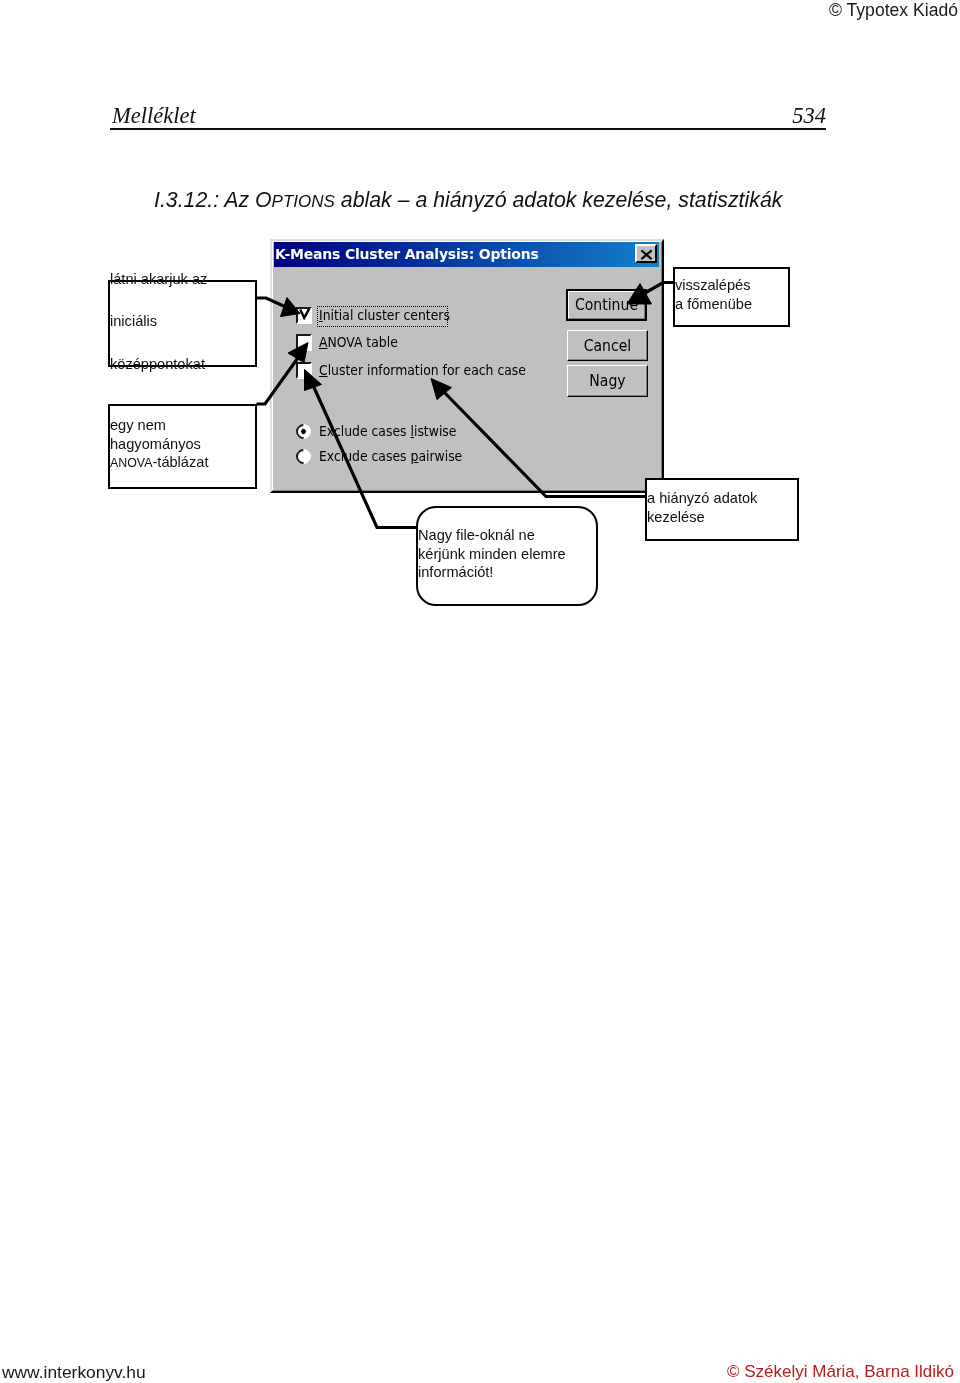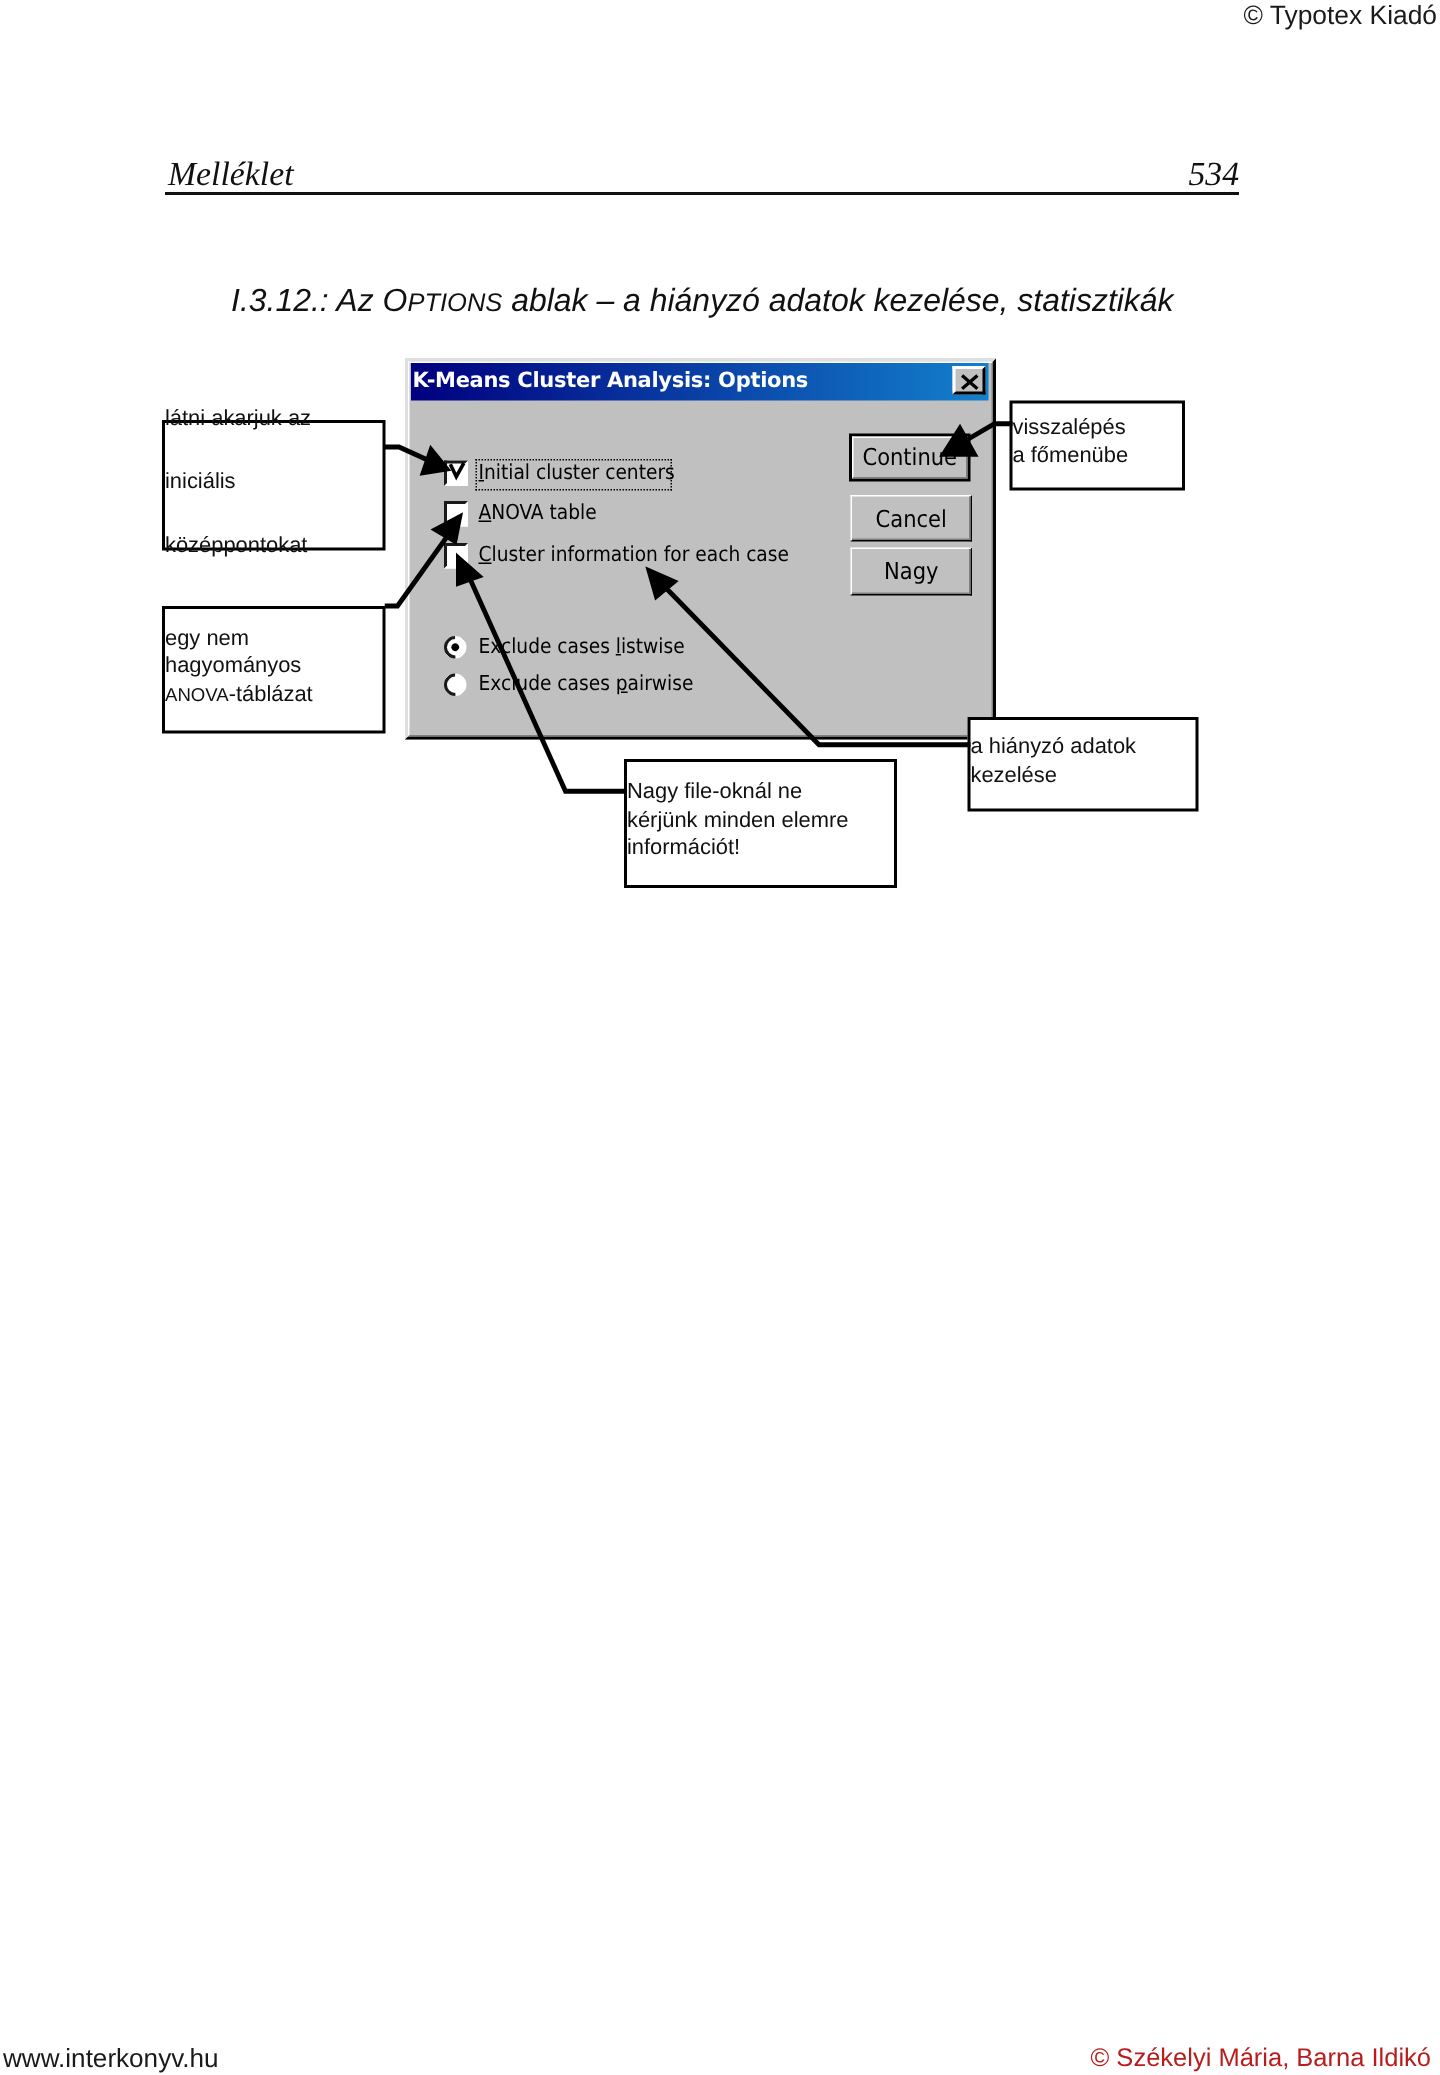--- a/index.html
+++ b/index.html
@@ -152,21 +152,21 @@
     <div class="callout" id="co3" style="left:673px;top:267px;width:117px;height:60px;">
       <div>visszalépés</div>
       <div>a főmenübe</div>
     </div>
 
     <div class="callout" id="co4" style="left:645px;top:478px;width:154px;height:63px;">
       <div>a hiányzó adatok</div>
       <div>kezelése</div>
     </div>
 
-    <div class="callout" id="co5" style="left:416px;top:506px;width:182px;height:86px;">
+    <div class="callout" id="co5" style="left:416px;top:506px;width:182px;height:100px;border-radius:20px;">
       <div>Nagy file-oknál ne</div>
       <div>kérjünk minden elemre</div>
       <div>információt!</div>
     </div>
 
     <svg id="arrows" viewBox="0 0 960 1383" width="960" height="1383">
       <g fill="#000" stroke="#000" stroke-width="3.2" stroke-linecap="butt" stroke-linejoin="miter">
 
         <path d="M256.5 298 L266 298 L292.5 310" fill="none"></path>
         <polygon points="300,313.5 287,297.5 280.5,316.5" stroke-width="1"></polygon>

